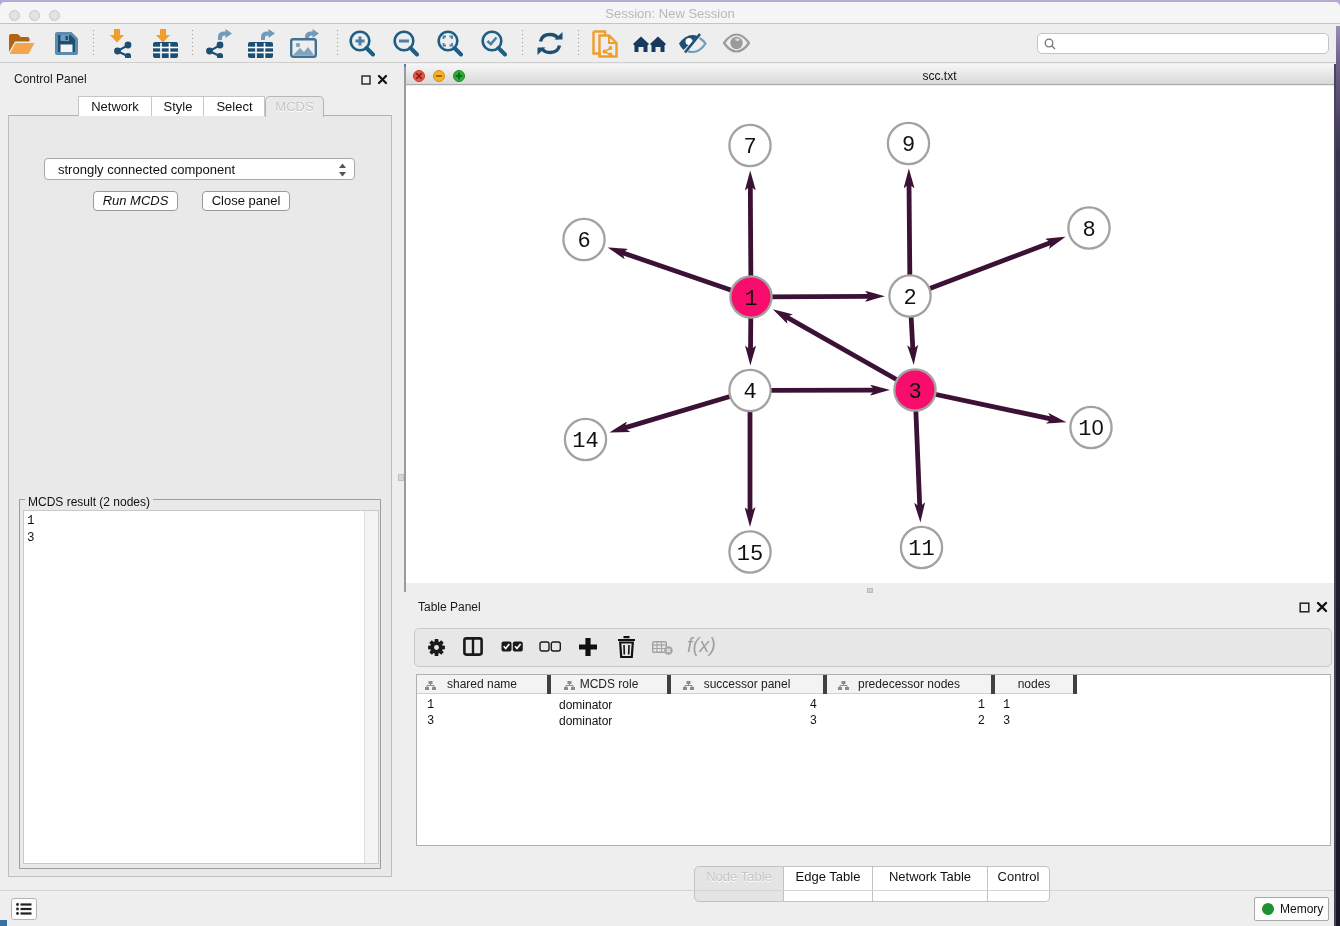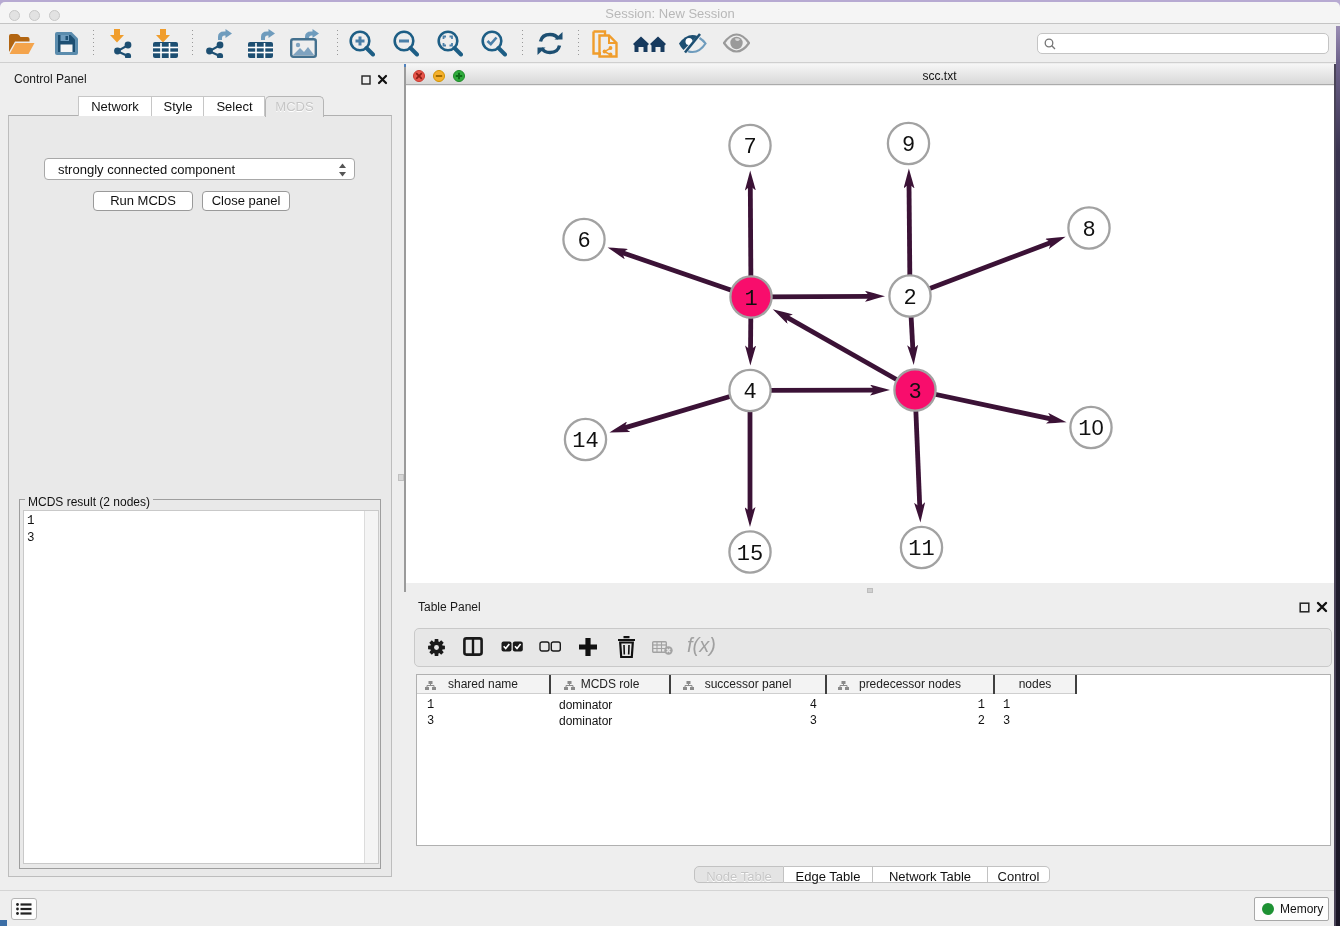--- a/index.html
+++ b/index.html
@@ -49,27 +49,27 @@
   background:linear-gradient(#9a8db4 0%, #6d628a 4%, #3a3350 14%, #232030 40%, #1a1626 100%); }
 #winrightborder { left:1334px; top:64px; width:2px; height:862px; background:#4a4458; }
 
 #tp-title { left:418px; top:600px; font-size:12px; color:#1a1a1a; }
 #tp-toolbar { left:414px; top:628px; width:918px; height:39px; background:#e7e7e7;
   border:1px solid #c9c9c9; border-radius:5px; }
 #tp-table { left:416px; top:674px; width:915px; height:172px; background:#fff;
   border:1px solid #b0b0b0; }
 #tp-header { position:absolute; left:417px; top:675px; width:660px; height:19px;
   background:#f3f3f3; border-bottom:1px solid #cfcfcf; }
-.hcell { position:absolute; top:675px; height:19px; border-right:2px solid #404040;
+.hcell { position:absolute; top:675px; height:19px; border-right:4px solid #404040;
   font-size:12px; color:#222; text-align:center; line-height:19px; }
 .hico { position:absolute; top:681px; }
 .cell { position:absolute; font-size:12px; color:#111; height:16px; line-height:16px; }
 .mono { font-family:"Liberation Mono", monospace; font-size:12px; }
 
-.btab { position:absolute; top:866px; height:17px; background:#fff; border:1px solid #c2c2c2;
+.btab { position:absolute; top:866px; height:36px; background:#fff; border:1px solid #c2c2c2;
   font-size:13px; color:#111; text-align:center; line-height:19px; }
 #statussep { left:0; top:890px; width:1334px; height:1px; background:#d4d4d4; }
 #listbtn { left:11px; top:898px; width:26px; height:22px; background:#fdfdfd;
   border:1px solid #b5b5b5; border-radius:3px; }
 #membtn { left:1254px; top:897px; width:75px; height:24px; background:#fdfdfd;
   border:1px solid #a8a8a8; border-radius:2px; font-size:12px; color:#111; }
 .etched { color:#c6c6c6; text-shadow:0 1px 0 #ffffff; }
 </style>
 </head>
 <body>
@@ -243,21 +243,21 @@
 <div class="tabtxt" style="left:152px;top:99px;width:52px;">Style</div>
 <div class="tabtxt" style="left:204px;top:99px;width:61px;">Select</div>
 <div class="tabtxt etched" style="left:265px;top:99px;width:59px;">MCDS</div>
 <div class="abs" id="dropdown">
       <span style="position:absolute;left:13px;top:3px;">strongly connected component</span>
 <svg style="position:absolute;right:7px;top:4px" width="9" height="14" viewBox="0 0 9 14">
  <path d="M4.5 0.5 L8 5 L1 5 Z" fill="#555"></path>
         <path d="M4.5 13.5 L8 9 L1 9 Z" fill="#555"></path>
 </svg>
 </div>
-<div class="btn" style="left:93px;top:191px;width:100px;">Run MCDS</div>
+<div class="btn" style="left:93px;top:191px;width:85px;font-style:italic;">Run MCDS</div>
 <div class="btn" style="left:202px;top:191px;width:88px;">Close panel</div>
 <div class="abs" id="fieldset"></div>
 <div class="abs" id="fs-legend">MCDS result (2 nodes)</div>
 <div class="abs" id="fs-white">
       <div style="padding:2px 0 0 3px;line-height:16.5px;font-family:'Liberation Mono',monospace;font-size:12.5px;">1<br>3</div>
     </div>
 <div class="abs" id="fs-scroll"></div>
 
 <div class="abs" style="left:404px;top:64px;width:2px;height:528px;background:#9b9b9b;"></div>
 <div class="abs" style="left:404px;top:64px;width:6px;height:3px;background:#4f81bd;"></div>

